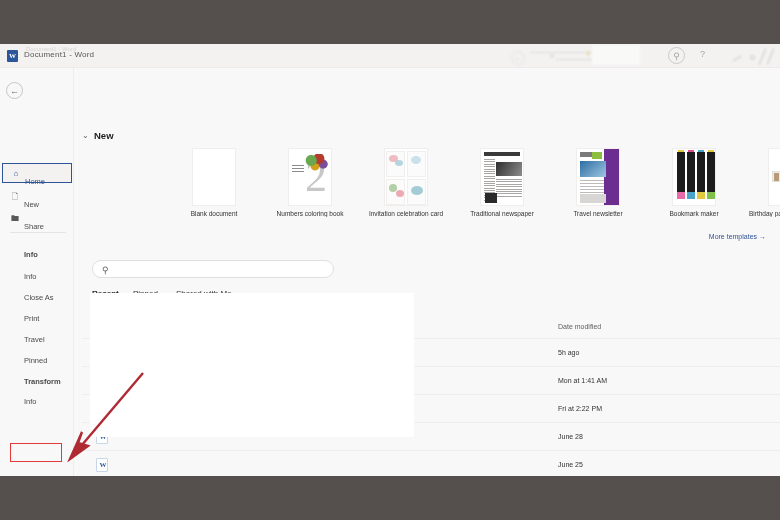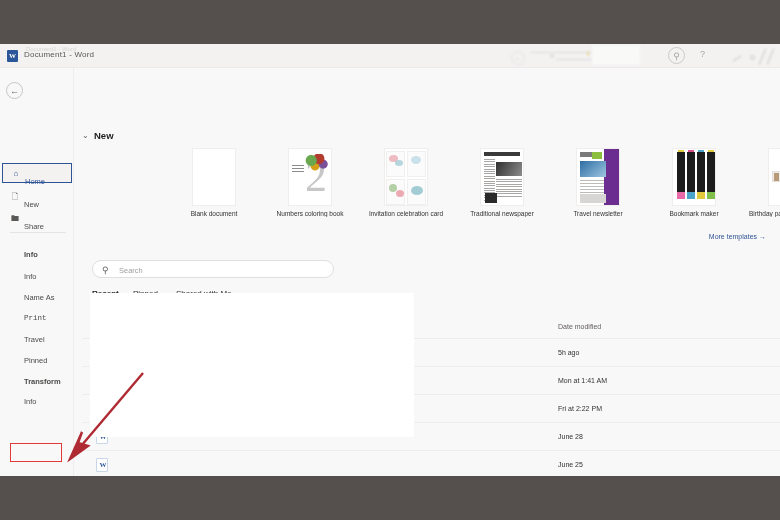--- a/index.html
+++ b/index.html
@@ -105,21 +105,21 @@
     border: 1.4px solid #2f5496; background: #f3f2f1;
   }
   #nav-home .nav-lbl { color: #2f5496; top: 0; }
   #nav-home .nav-ico { color: #2f5496; top: 4px; }
   #nav-new  { top: 120px; }
   #nav-open { top: 142px; }
   #nav-sep  { position: absolute; left: 10px; top: 164px; width: 56px; height: 1px; background: #e6e4e3; }
   #nav-info      { top: 170px; font-weight: bold; }
   #nav-save      { top: 192px; }
   #nav-saveas    { top: 213px; }
-  #nav-print     { top: 234px; font-family: Liberation Mono, monospace; }
+  #nav-print     { top: 234px; }
   #nav-share     { top: 255px; }
   #nav-export    { top: 276px; }
   #nav-transform { top: 297px; font-weight: bold; }
   #nav-close     { top: 317px; }
   #nav-account   { top: 404px; }
   .nav-item.sub .nav-lbl { left: 22px; color: #4b4a49; }
 
   
   #content {
     position: absolute; left: 74px; top: 24px; width: 706px; height: 408px;
@@ -316,21 +316,21 @@
 
       <div id="nav-sep"></div>
 
       <div class="nav-item sub" id="nav-info">
         <span class="nav-lbl">Info</span>
       </div>
       <div class="nav-item sub" id="nav-save">
         <span class="nav-lbl">Info</span>
       </div>
       <div class="nav-item sub" id="nav-saveas">
-        <span class="nav-lbl">Name As</span>
+        <span class="nav-lbl">Close As</span>
       </div>
       <div class="nav-item sub" id="nav-print">
         <span class="nav-lbl">Print</span>
       </div>
       <div class="nav-item sub" id="nav-share">
         <span class="nav-lbl">Travel</span>
       </div>
       <div class="nav-item sub" id="nav-export">
         <span class="nav-lbl">Pinned</span>
       </div>
@@ -481,21 +481,20 @@
 
           </div>
           <div class="cap">Birthday party invitation po...</div>
         </div>
       </div>
 
       <div id="more-templates">More templates  →</div>
 
       <div id="search-box">
         <span id="search-icon">⚲</span>
-        <input id="search-input" type="text" placeholder="Search" style="">
       </div>
 
       <div id="tabs">
         <div class="tab active" id="tab-recent">Recent</div>
         <div class="tab" id="tab-pinned">Pinned</div>
         <div class="tab" id="tab-shared">Shared with Me</div>
       </div>
 
       <div id="filelist">
         <div id="fl-head">

